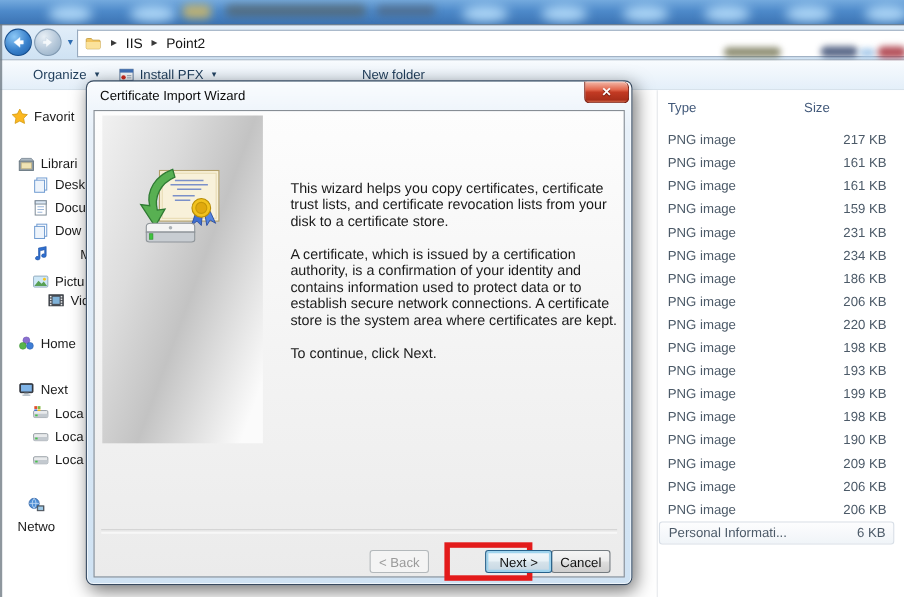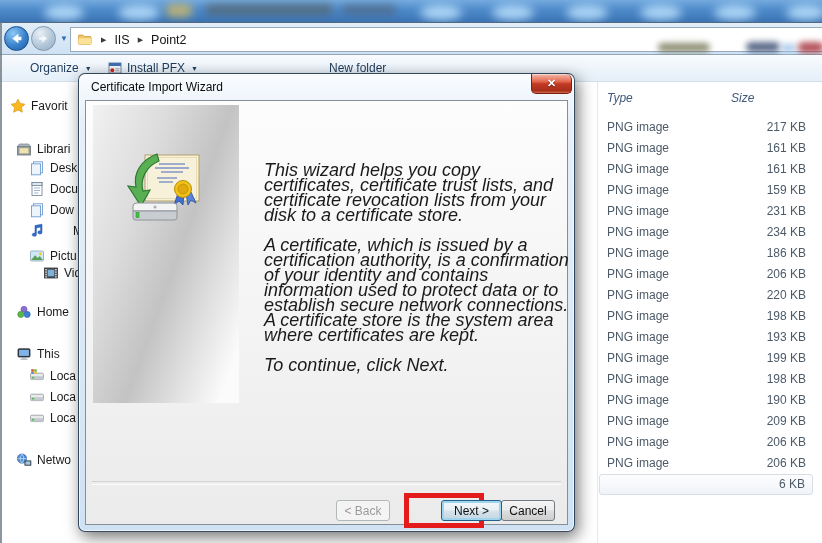--- a/index.html
+++ b/index.html
@@ -25,21 +25,21 @@
     background:linear-gradient(#f8fbfe,#e4eff9);border-bottom:1px solid #d3dfe9;}
   .tbitem{position:absolute;top:0;height:26px;display:flex;align-items:center;gap:5px;
     font-size:12px;color:#1e3c5a;cursor:default;white-space:nowrap;}
   .caret{font-size:7px;color:#234463;margin-left:1px;}
   .main{position:absolute;left:0;top:82px;right:0;bottom:0;background:#fff;}
   .leftedge{position:absolute;left:0;top:22px;bottom:0;width:2px;background:#68747e;opacity:.75;z-index:1;}
   .sideitem{position:absolute;height:18px;display:flex;align-items:center;gap:5px;
     font-size:12px;color:#1b1b1b;white-space:nowrap;}
   .icon16{width:16px;height:16px;flex:none;display:inline-block;}
   .colsep{position:absolute;left:597px;top:0;bottom:0;width:1px;background:#e5e8ec;}
-  .hdr{position:absolute;top:9px;font-size:12px;color:#42597a;font-style:italic;}
+  .hdr{position:absolute;top:9px;font-size:12px;color:#42597a;}
   .hdr.type{left:607px;} .hdr.size{left:731px;}
   .frow{position:absolute;left:599px;width:214px;height:21px;line-height:21px;
     font-size:12px;color:#4c5a68;box-sizing:border-box;}
   .frow .t{position:absolute;left:8px;}
   .frow .s{position:absolute;right:7px;}
   .frow.selected{border:1px solid #d7dee6;border-radius:3px;line-height:19px;
     background:linear-gradient(#fdfdfe,#f0f4f8);}
   
   .dialog{position:absolute;left:78px;top:73px;width:497px;height:459px;box-sizing:border-box;
     background:linear-gradient(180deg,#fafcfe 0%,#e7f0f9 10%,#cfe2f3 100%);
@@ -51,21 +51,21 @@
     background:linear-gradient(#f4bcac 0%,#e2664c 40%,#c23a23 52%,#a92e1a 88%,#cf6a4d 100%);
     display:flex;align-items:center;justify-content:center;color:#fff;font-size:11px;font-weight:bold;
     text-shadow:0 1px 1px rgba(80,10,5,.85);box-shadow:inset 0 1px 0 rgba(255,255,255,.4);cursor:default;}
   .dlginner{position:absolute;left:6px;right:6px;top:26px;bottom:6px;box-sizing:border-box;
     border:1px solid #878e95;background:linear-gradient(#fdfdfd,#ebebeb);}
   .watermark{position:absolute;left:7px;top:4px;width:146px;height:298px;
     background:linear-gradient(110deg,#f1f1f1 0%,#dcdcdc 30%,#c3c3c3 55%,#fbfbfb 92%);}
   .certicon{position:absolute;left:28px;top:46px;}
   .dlgheading{position:absolute;left:178px;top:16px;width:296px;font-size:16px;font-weight:bold;
     color:#000;line-height:21px;}
-  .dlgbody{position:absolute;left:178px;top:62px;width:305px;font-size:18px;color:#1a1a1a;line-height:15px;font-style:italic;}
+  .dlgbody{position:absolute;left:178px;top:62px;width:305px;font-size:13px;color:#1a1a1a;line-height:15px;}
   .dlgbody p{margin:0 0 15px 0;}
   .divider{position:absolute;left:6px;right:6px;top:380px;height:2px;
     border-top:1px solid #d2d2d2;border-bottom:1px solid #fdfdfd;}
   .btn{position:absolute;top:399px;height:21px;box-sizing:border-box;border-radius:3px;
     font-family:"Liberation Sans",sans-serif;font-size:12px;color:#111;padding:0;
     border:1px solid #747b80;background:linear-gradient(#f5f5f5 0%,#ececec 45%,#dddddd 55%,#cecece 100%);}
   .btn.back{left:250px;width:54px;border-color:#b3b8bb;background:#f4f4f4;color:#9a9a9a;}
   .btn.next{left:327px;width:61px;border-color:#25608a;
     box-shadow:inset 0 0 0 2px #9fd4ee;z-index:6;
     background:linear-gradient(#f2f8fb 0%,#e8f1f6 45%,#d5e2ea 55%,#c5d6e2 100%);margin-left:28px;}
@@ -222,21 +222,21 @@
         </svg>
         <span>Home</span>
       </div>
       <div class="sideitem" style="left:16px;top:263px;">
         <svg class="icon16" viewBox="0 0 16 16">
           <rect x="2" y="2.8" width="12" height="8.2" rx="1" fill="#3b414a" stroke="#23272d" stroke-width="0.8"></rect>
           <rect x="3.1" y="3.9" width="9.8" height="6" fill="#7fb4e8"></rect>
           <rect x="6" y="11" width="4" height="1.6" fill="#9aa4ad"></rect>
           <rect x="4.4" y="12.6" width="7.2" height="1.4" fill="#b9c2ca"></rect>
         </svg>
-        <span>This</span>
+        <span>Next</span>
       </div>
       <div class="sideitem" style="left:29px;top:285px;">
         <svg class="icon16" viewBox="0 0 16 16">
           <rect x="1.5" y="5.2" width="13" height="6.4" rx="1.2" fill="#e8eaec" stroke="#8f979e" stroke-width="0.8"></rect>
           <rect x="1.5" y="8.2" width="13" height="3.4" rx="1" fill="#c3c9cf"></rect>
           <rect x="3" y="8.8" width="2.2" height="1.6" fill="#46c14a"></rect>
           <g>
             <rect x="2.2" y="1.2" width="2.6" height="2.6" fill="#e44f2e"></rect>
             <rect x="5.2" y="1.2" width="2.6" height="2.6" fill="#7eb943"></rect>
             <rect x="2.2" y="4.2" width="2.6" height="1.4" fill="#3f77d6"></rect>
@@ -254,21 +254,21 @@
         <span>Loca</span>
       </div>
       <div class="sideitem" style="left:29px;top:327px;">
         <svg class="icon16" viewBox="0 0 16 16">
           <rect x="1.5" y="5.2" width="13" height="6.4" rx="1.2" fill="#e8eaec" stroke="#8f979e" stroke-width="0.8"></rect>
           <rect x="1.5" y="8.2" width="13" height="3.4" rx="1" fill="#c3c9cf"></rect>
           <rect x="3" y="8.8" width="2.2" height="1.6" fill="#46c14a"></rect>
         </svg>
         <span>Loca</span>
       </div>
-      <div class="sideitem" style="left:16px;top:369px;">
+      <div class="sideitem" style="left:16px;top:369px;flex-direction:column;">
         <svg class="icon16" viewBox="0 0 16 16">
           <circle cx="6" cy="6.6" r="4.6" fill="#4f8fd6" stroke="#2d5fa0" stroke-width="0.7"></circle>
           <path d="M1.6 6.6h8.8M6 2a7.5 7.5 0 0 1 0 9.2M6 2a7.5 7.5 0 0 0 0 9.2" fill="none" stroke="#cfe4f8" stroke-width="0.7"></path>
           <rect x="8.8" y="8.8" width="6.2" height="4.6" fill="#5a6570" stroke="#3d454d" stroke-width="0.6"></rect>
           <rect x="9.7" y="9.6" width="4.4" height="3" fill="#9ecae8"></rect>
         </svg>
         <span>Netwo</span>
       </div>
     </div>
 
@@ -339,20 +339,21 @@
         </div>
       <div class="frow" style="top:350px;">
           <span class="t">PNG image</span>
           <span class="s">206 KB</span>
         </div>
       <div class="frow" style="top:371px;">
           <span class="t">PNG image</span>
           <span class="s">206 KB</span>
         </div>
       <div class="frow selected" style="top:392px;">
+          <span class="t">Personal Informati...</span>
           <span class="s">6 KB</span>
         </div>
     </div>
   </div>
 
   <div class="leftedge"></div>
 </div>
 
 <div class="dialog">
   <div class="dlgtitle">Certificate Import Wizard</div>

